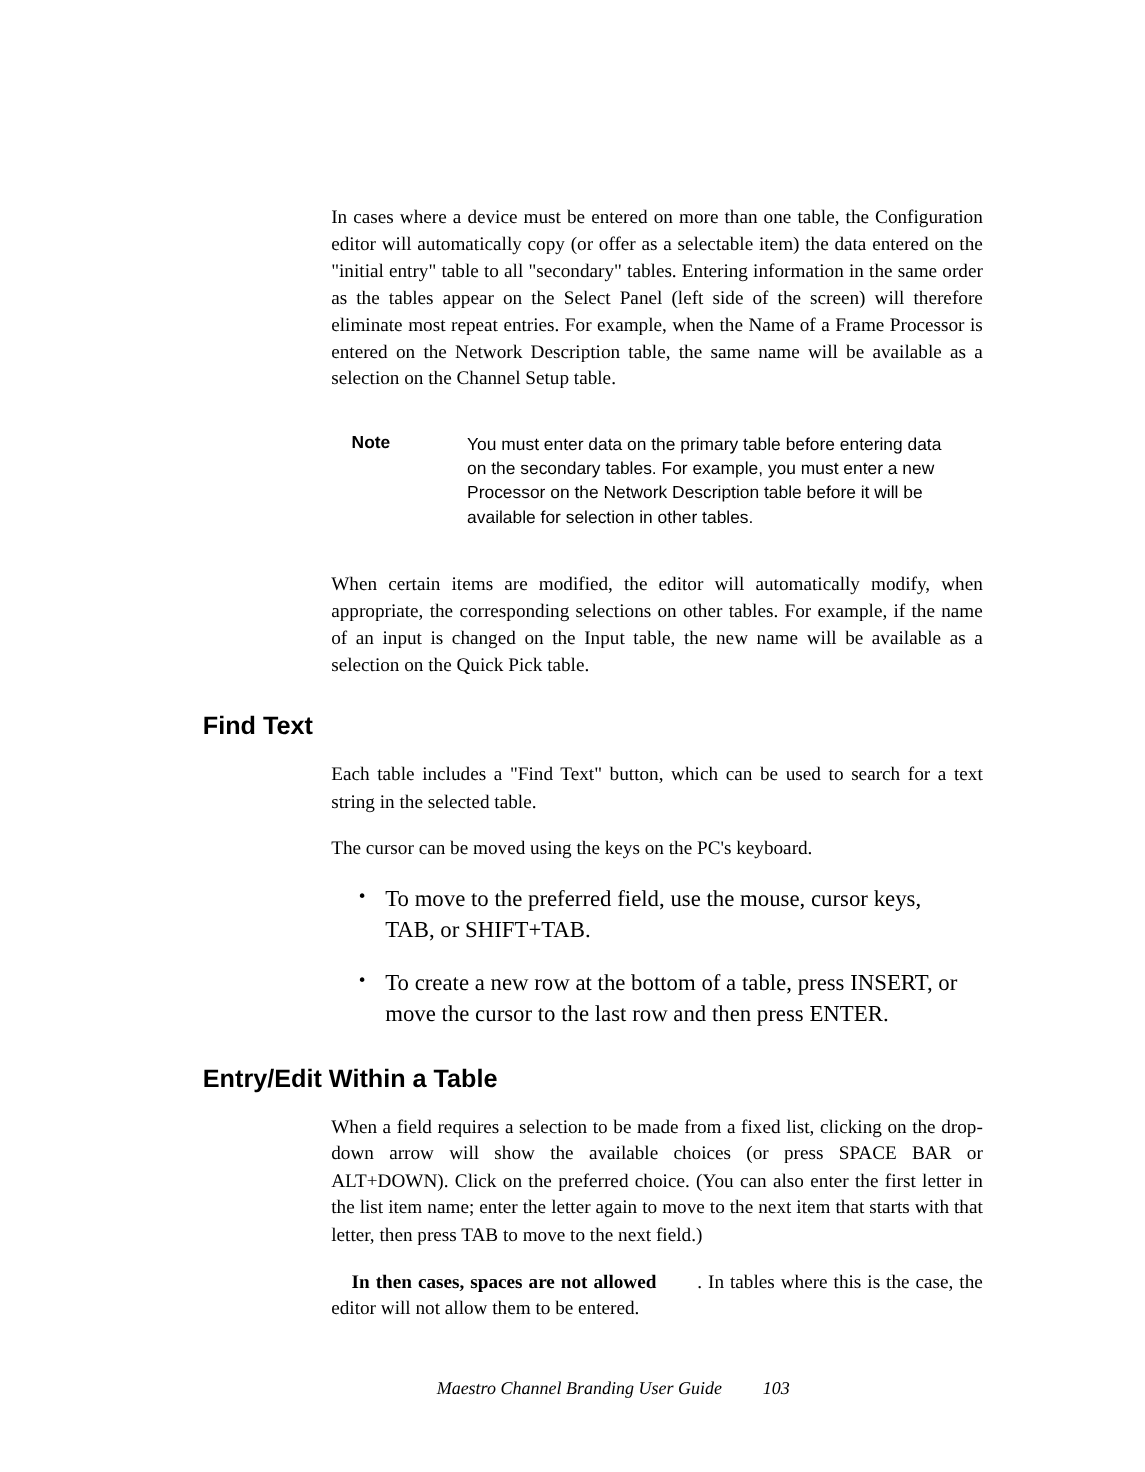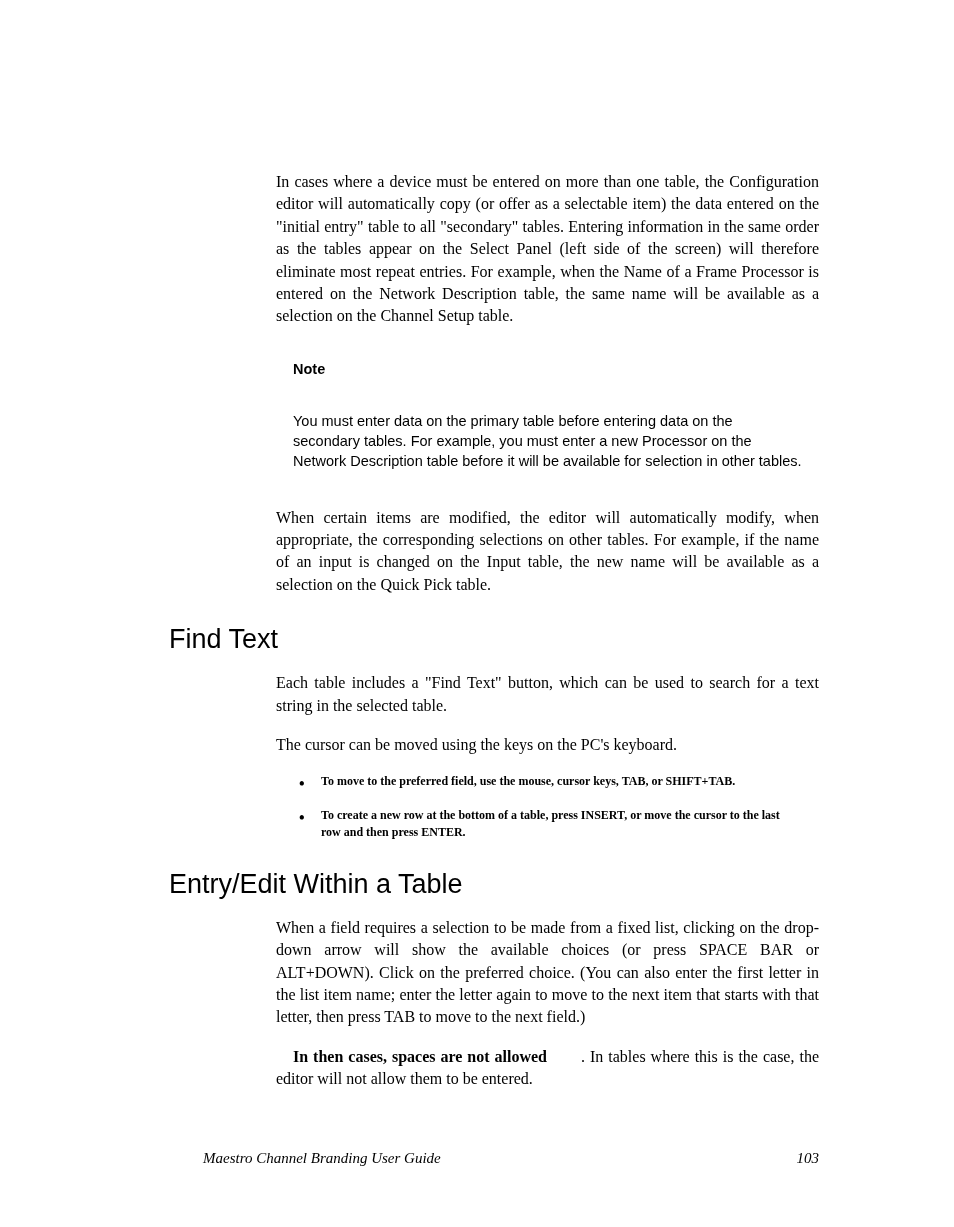--- a/index.html
+++ b/index.html
@@ -22,71 +22,69 @@
     p {
       font-size: 16px;
       line-height: 1.4;
       margin-bottom: 14px;
       text-align: justify;
     }
     .note-block {
       display: flex;
       margin-bottom: 18px;
       margin-top: 16px;
-      flex-direction: column;
     }
     .note-label {
       font-family: Arial, Helvetica, sans-serif;
       font-weight: bold;
       font-size: 14.5px;
       padding-right: 30px;
       flex-shrink: 0;
     }
     .note-text {
       font-family: Arial, Helvetica, sans-serif;
       font-size: 14.5px;
       line-height: 1.4;
     }
     h2 {
       font-family: Arial, Helvetica, sans-serif;
-      font-weight: normal;
-      font-size: 27px;
+      font-weight: bold;
+      font-size: 21px;
       margin-top: 28px;
       margin-bottom: 14px;
       margin-left: -90px;
     }
     ul {
       list-style: none;
       margin-bottom: 14px;
     }
     li {
-      font-size: 12px;
+      font-size: 19px;
       line-height: 1.4;
       margin-bottom: 12px;
       position: relative;
       padding-left: 28px;
-      font-weight: bold;
     }
     li::before {
       content: "•";
       position: absolute;
       left: 6px;
       top: 0;
       font-size: 16px;
     }
     .bold-inline {
       font-weight: bold;
     }
     .footer {
       position: absolute;
       bottom: 60px;
       left: 135px;
       right: 135px;
       display: flex;
-      justify-content: space-between;
+      justify-content: center;
       font-style: italic;
       font-size: 15px;
     }
     .footer-left {
       font-style: italic;
     }
     .footer-right {
       font-style: italic;
     }
   </style>

